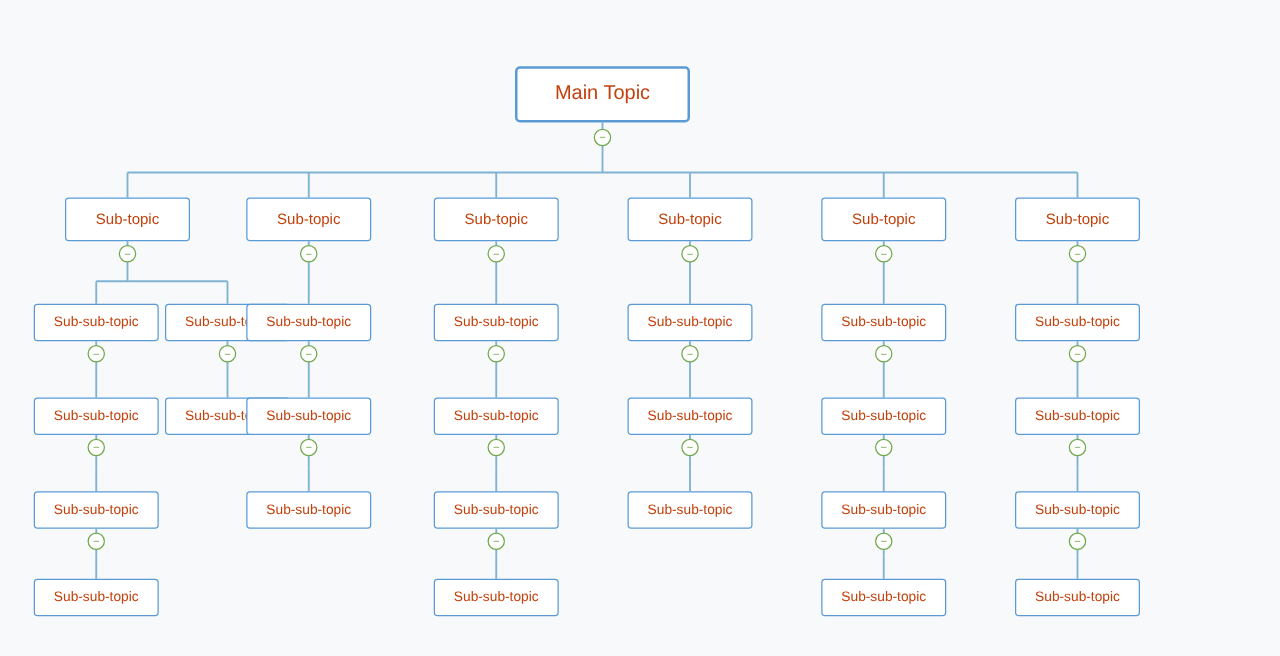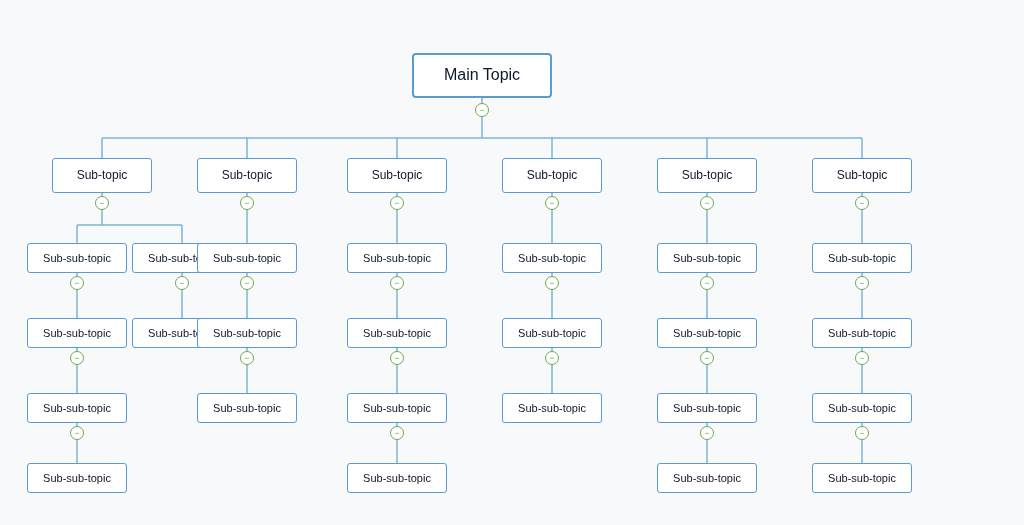--- a/index.html
+++ b/index.html
@@ -26,21 +26,21 @@
     }
     .node {
       position: absolute;
       border: 1.5px solid #5b9bd5;
       border-radius: 3px;
       background: #fff;
       display: flex;
       align-items: center;
       justify-content: center;
       font-size: 12px;
-      color: #0f172a;
+      color: #c2410c;
       text-align: center;
       white-space: nowrap;
     }
     .node.main {
       font-size: 16px;
       font-weight: normal;
       border: 2px solid #5b9bd5;
       border-radius: 4px;
     }
     .collapse-btn {

